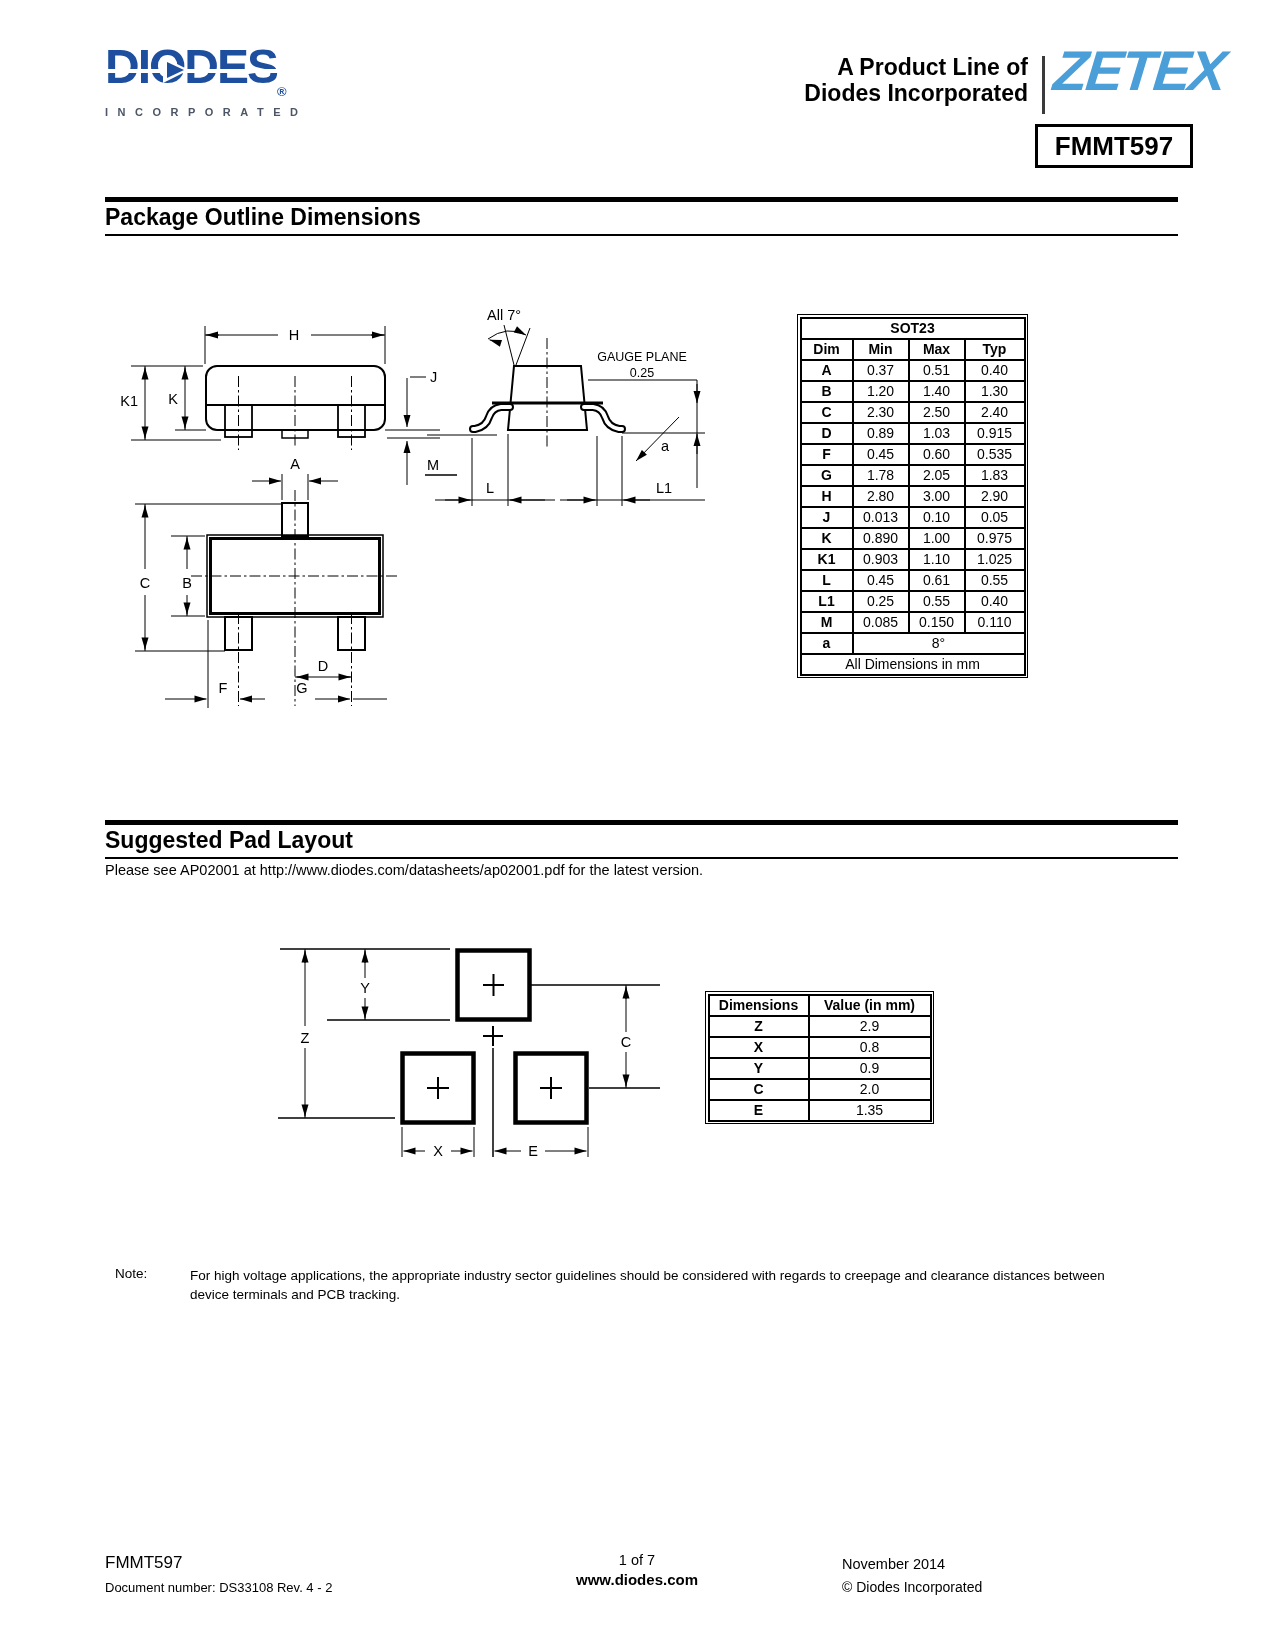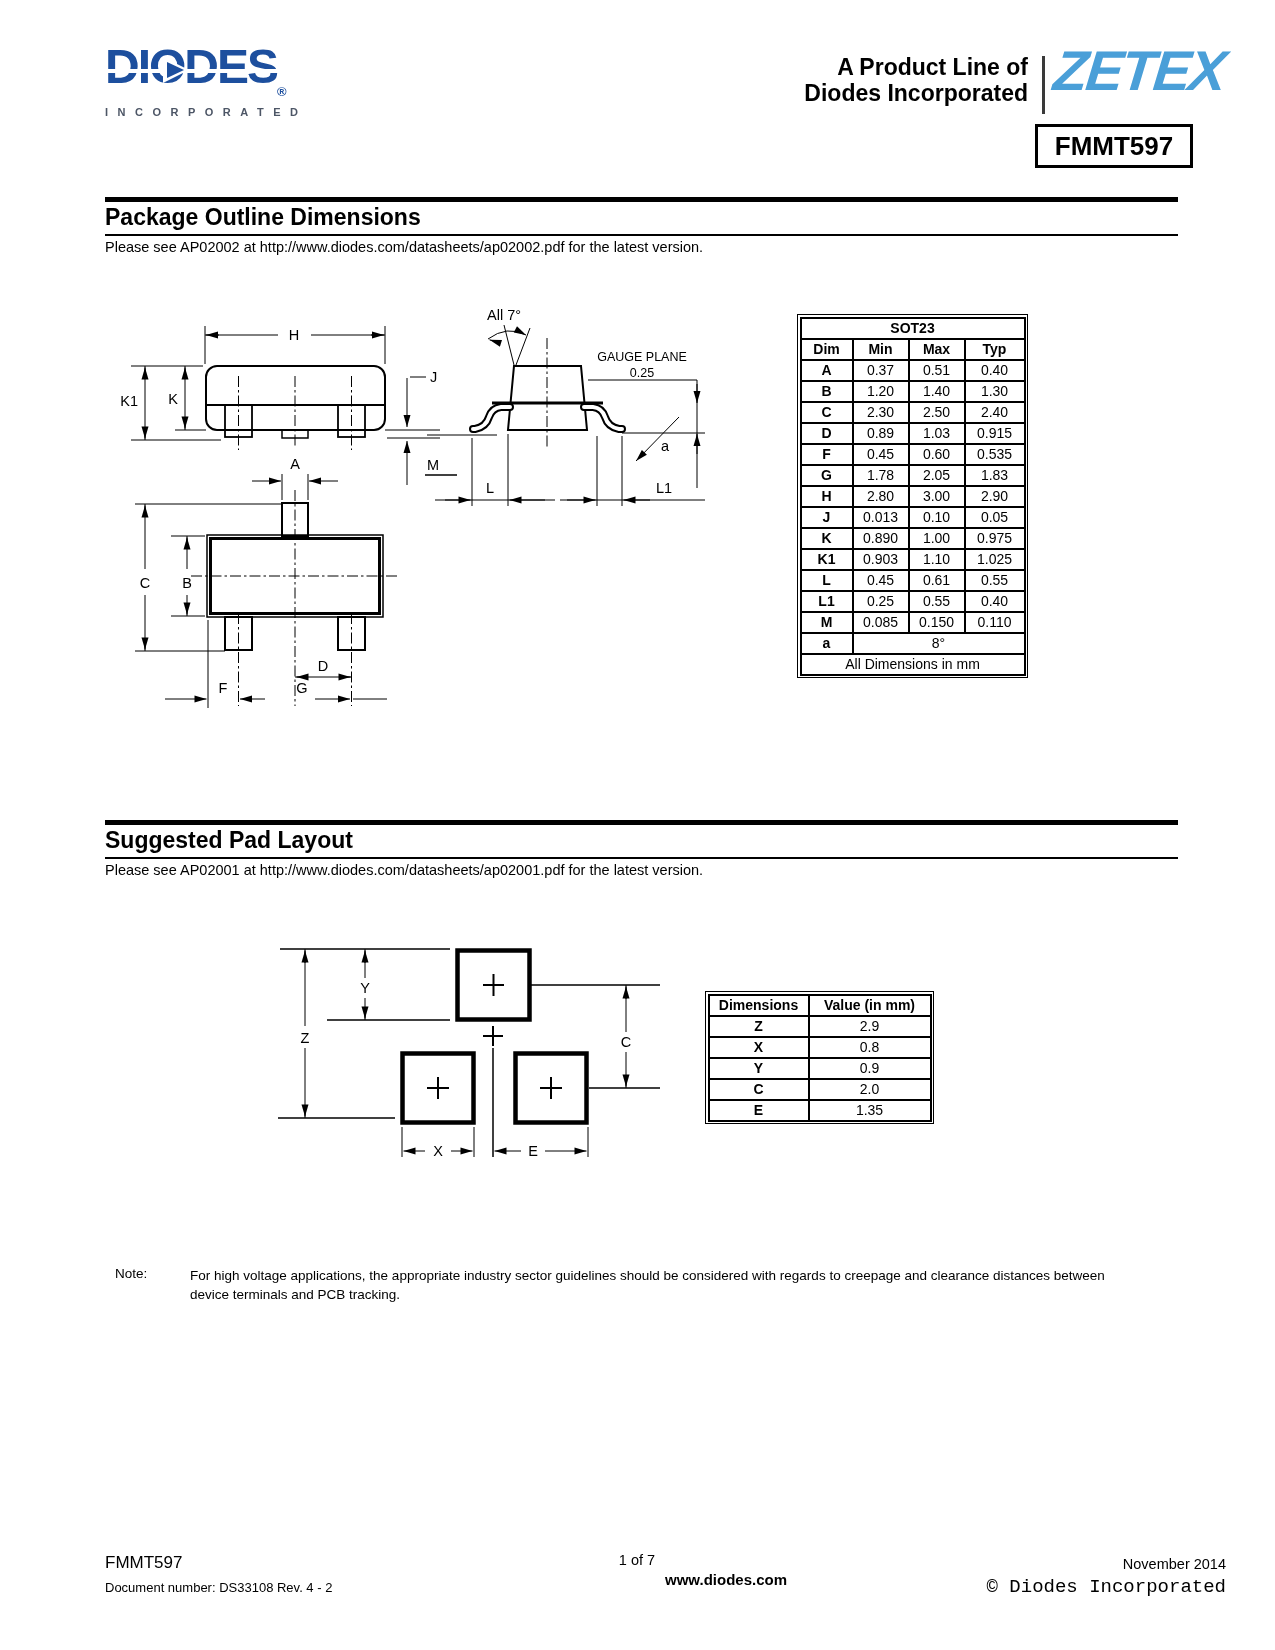--- a/index.html
+++ b/index.html
@@ -48,23 +48,23 @@
   svg text{font-family:"Liberation Sans","DejaVu Sans",sans-serif;font-size:14.5px;fill:#000;}
   svg text.sm{font-size:12.5px;}
   .cl{stroke-dasharray:11 3 2.5 3;}
 
   
   .note-label{position:absolute;left:115px;top:1266px;font-size:13.5px;}
   .note-text{position:absolute;left:190px;top:1266px;width:940px;font-size:13.5px;line-height:19px;}
   .foot-part{position:absolute;left:105px;top:1553px;font-size:17px;}
   .foot-doc{position:absolute;left:105px;top:1580px;font-size:13px;}
   .foot-center{position:absolute;left:487px;top:1550px;width:300px;text-align:center;font-size:14.5px;line-height:20px;}
-  .foot-site{font-weight:bold;font-size:15px;text-align:right;}
-  .foot-right{position:absolute;left:926px;top:1553px;width:300px;text-align:right;font-size:14.5px;line-height:23px;}
-  .foot-copy{font-size:19px;font-family:Liberation Mono, monospace;}
+  .foot-site{font-weight:bold;font-size:15px;}
+  .foot-right{position:absolute;left:842px;top:1553px;width:300px;text-align:left;font-size:14.5px;line-height:23px;}
+  .foot-copy{font-size:14px;}
 </style>
 </head>
 <body>
 
 <div class="page">
 
   <div class="logo-block">
     <div class="logo-text"><span>DIODES</span><span class="logo-reg">®</span>
       <div class="logo-stripe"></div>
       <div class="logo-arrow-w"></div>
@@ -77,21 +77,20 @@
     <div>A Product Line of</div>
     <div>Diodes Incorporated</div>
   </div>
   <div class="header-divider"></div>
   <div class="zetex">ZETEX</div>
   <div class="part-box">FMMT597</div>
 
   <div class="rule-thick" style="top:197px"></div>
   <div class="section-title" style="top:204px">Package Outline Dimensions</div>
   <div class="rule-thin" style="top:234px"></div>
-  <div class="section-sub" style="top:239px">Please see AP02002 at http://www.diodes.com/datasheets/ap02002.pdf for the latest version.</div>
 
   <svg class="abs" style="left:105px;top:278px" width="660" height="440" viewBox="0 0 660 440">
     <defs>
       <marker id="ah1" markerWidth="13" markerHeight="8" refX="12.5" refY="4" orient="auto" markerUnits="userSpaceOnUse">
         <path d="M0.5,0.5 L12.5,4 L0.5,7.5 Z" fill="#000"></path>
       </marker>
     </defs>
 
     <g stroke="#000" fill="none" stroke-width="1">
       <path d="M100,48 V86"></path>

